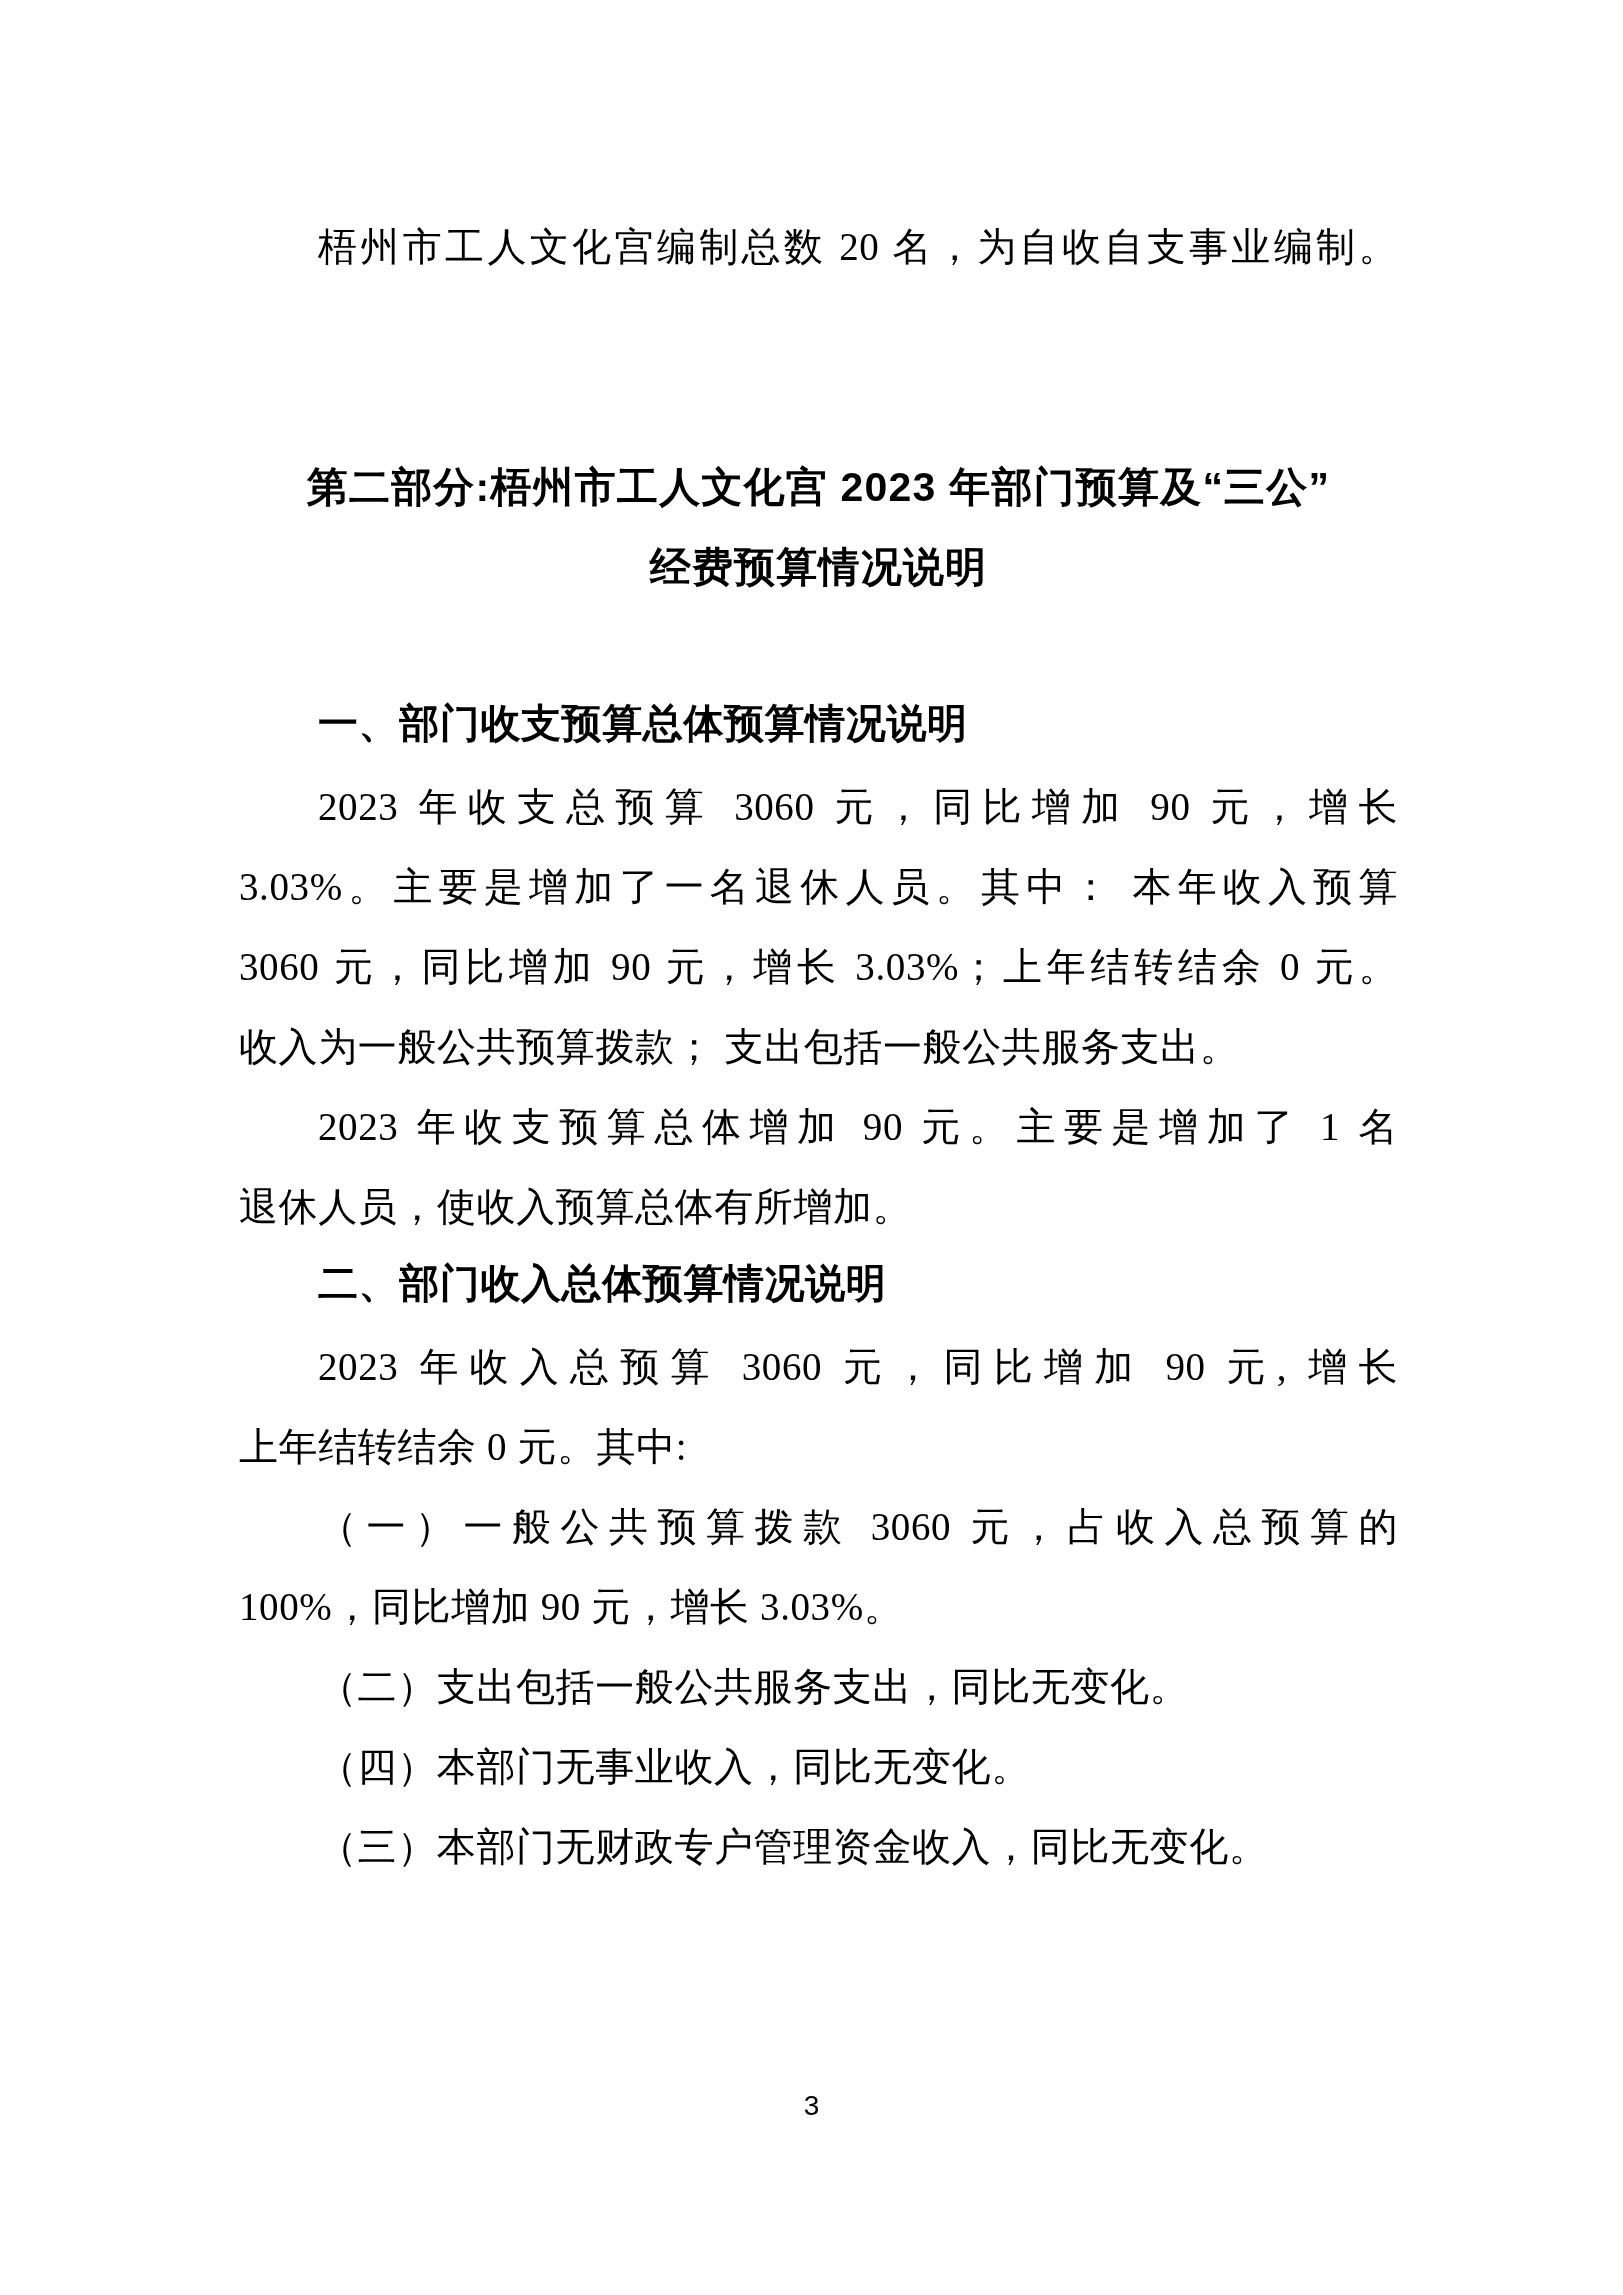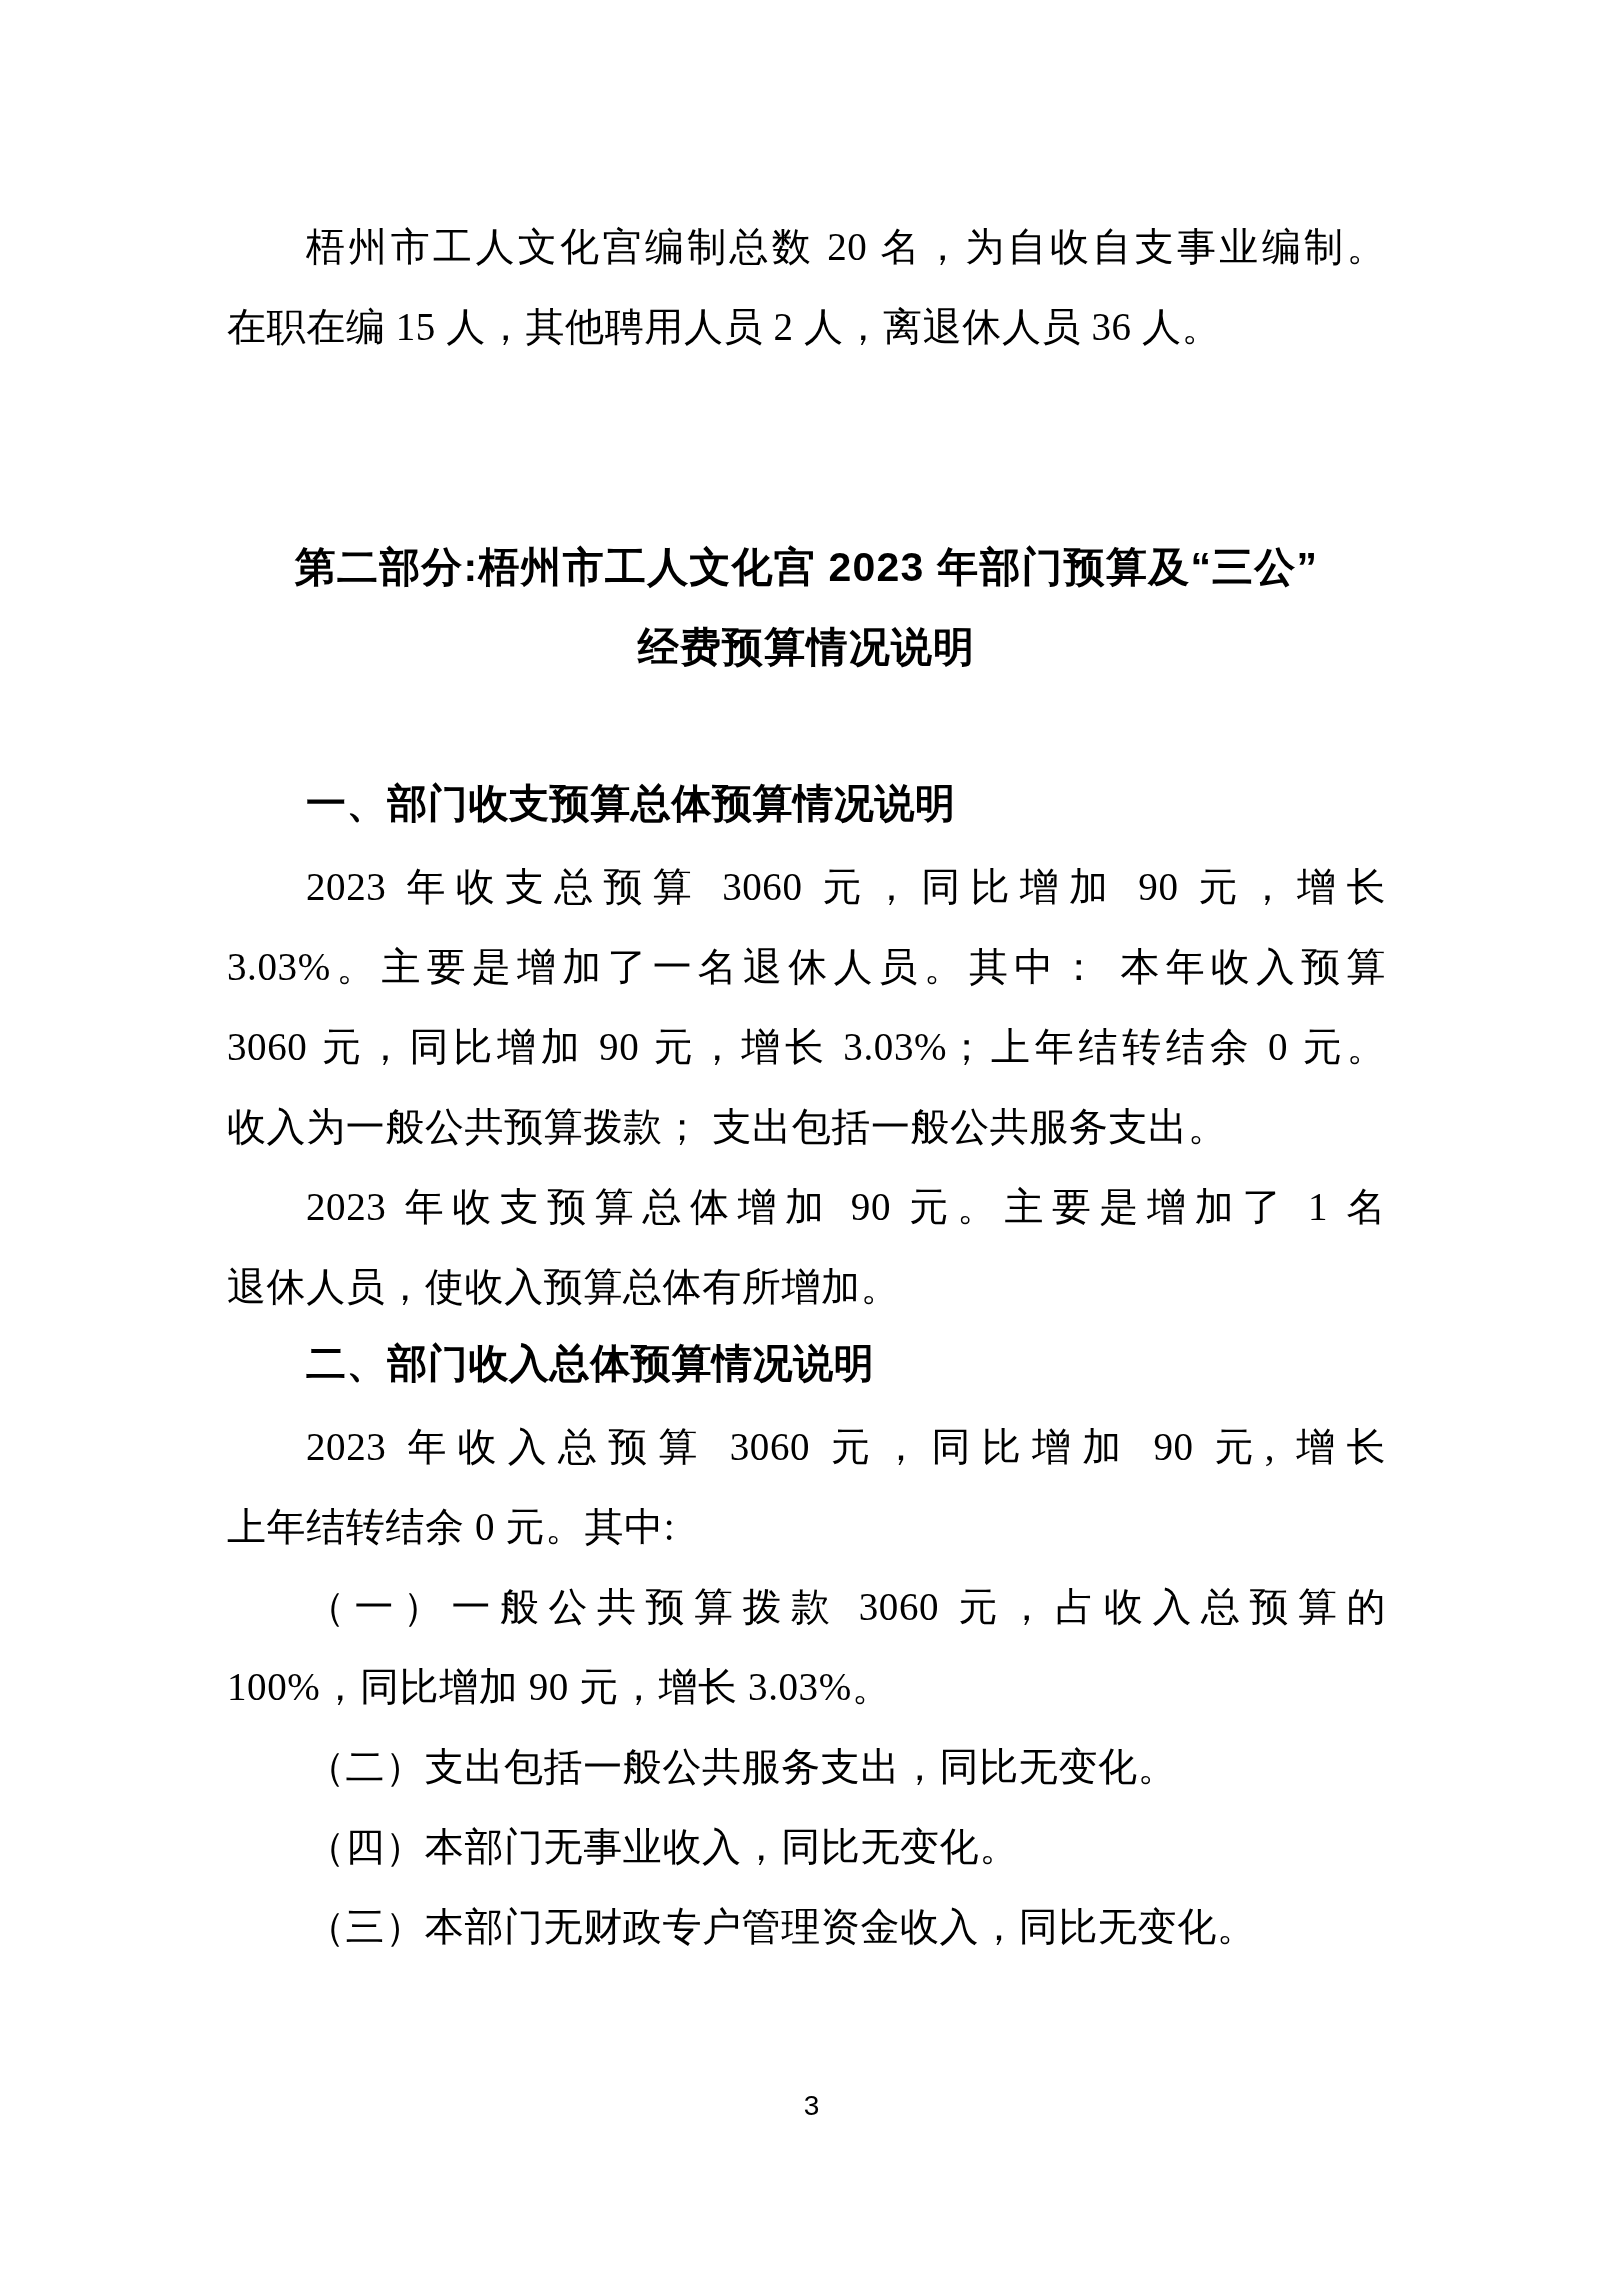--- a/index.html
+++ b/index.html
@@ -7,21 +7,21 @@
     position: relative;
     width: 1623px;
     height: 2295px;
     background: #ffffff;
     color: #000000;
     font-family: "Liberation Serif", serif;
     overflow: hidden;
   }
   .content {
     position: absolute;
-    left: 227px;
+    left: 239px;
     top: 207px;
     width: 1159px;
   }
   .line {
     font-size: 39px;
     line-height: 80px;
     height: 80px;
     text-align: left;
     letter-spacing: 0.6px;
   }
@@ -56,21 +56,20 @@
   }
 </style>
 </head>
 <body>
 
 <div class="page">
   <div class="content">
 
     <div>
       <div class="line justify indent">梧州市工人文化宫编制总数 20 名，为自收自支事业编制。</div>
-      <div class="line">在职在编 15 人，其他聘用人员 2 人，离退休人员 36 人。</div>
     </div>
 
     <div class="line blank"></div>
     <div class="line blank"></div>
 
     <div>
       <div class="line heading-line">第二部分:梧州市工人文化宫 2023 年部门预算及“三公”</div>
       <div class="line heading-line">经费预算情况说明</div>
     </div>
 

